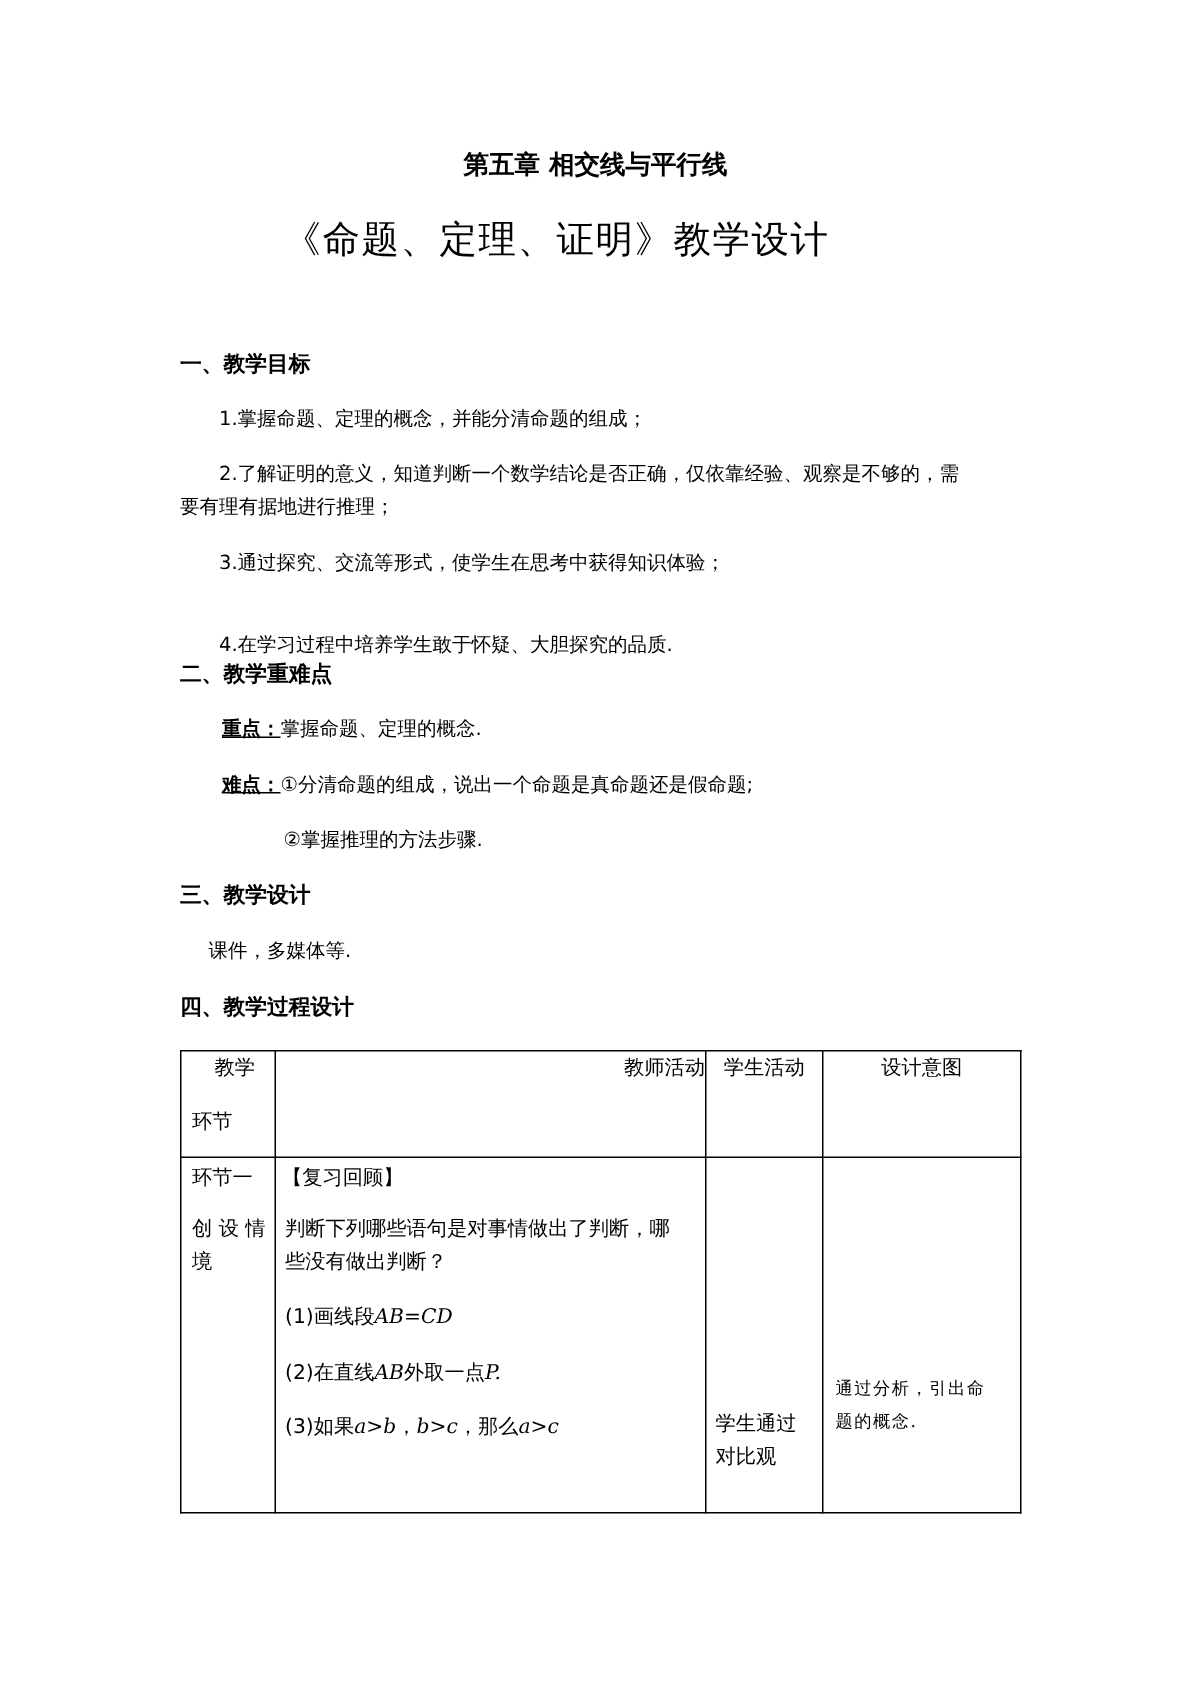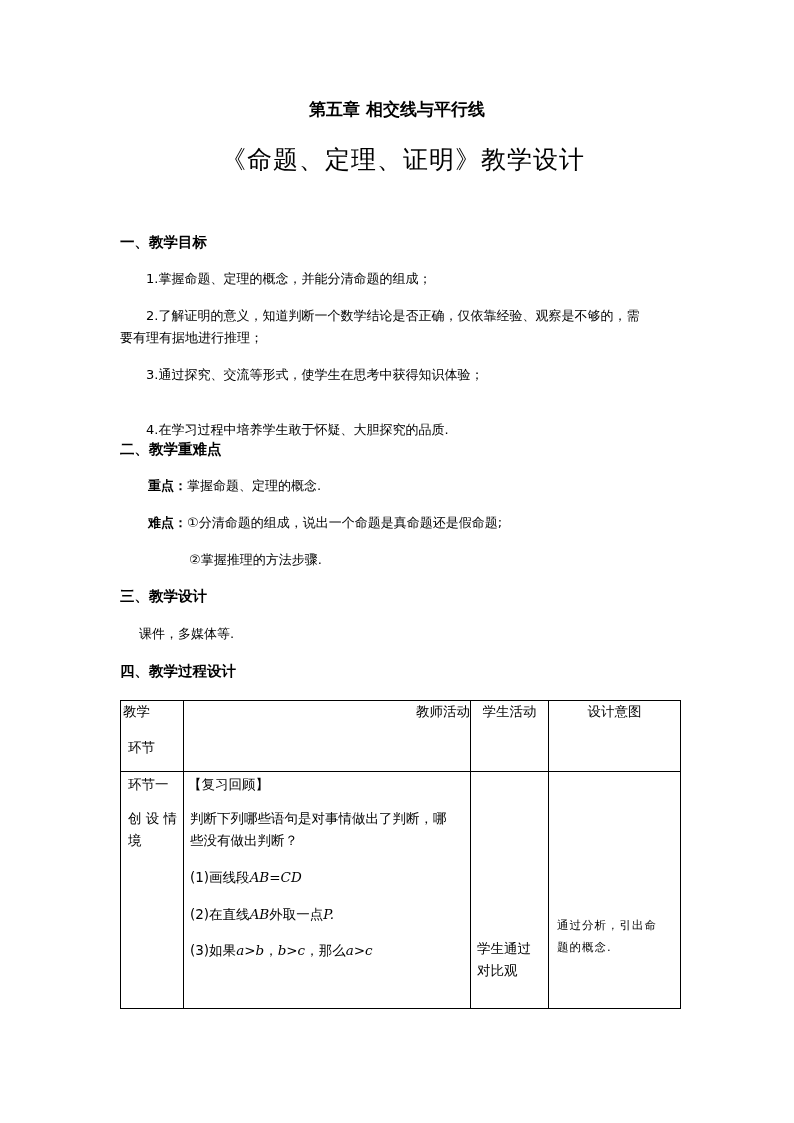--- a/index.html
+++ b/index.html
@@ -1,23 +1,23 @@
 <!DOCTYPE html>
 <html><head>
 <meta charset="utf-8">
 <style>
   html, body { margin: 0; padding: 0; background: #ffffff; }
   body { width: 794px; height: 1123px; position: relative; overflow: hidden;
          font-family: "DejaVu Sans", "Liberation Sans", sans-serif; color: #000; }
   .abs { position: absolute; white-space: nowrap; }
   .chapter { top: 98px; left: 0; width: 794px; text-align: center; font-size: 17px; font-weight: bold; font-family: "DejaVu Serif", serif; }
-  .title { top: 143px; left: 0; width: 742px; text-align: center; font-size: 25px; letter-spacing: 1px; margin-left: 32px; }
+  .title { top: 143px; left: 0; width: 742px; text-align: center; font-size: 25px; letter-spacing: 1px; }
   .h { font-size: 14.5px; font-weight: bold; left: 120px; }
   .p { font-size: 13px; }
-  .b { font-weight: bold; }
+  .b { font-weight: bold; text-decoration: underline; }
   table.proc { position: absolute; left: 120px; top: 700px; border-collapse: collapse; font-size: 13.5px; }
   table.proc td { border: 1px solid #000; vertical-align: top; padding: 0; }
   .cell-inner { position: relative; }
   .line { position: absolute; white-space: nowrap; }
   .italic { font-style: italic; font-family: "DejaVu Serif", serif; }
   .small { font-size: 11.5px; font-family: "DejaVu Serif", serif; letter-spacing: 1px; }
 </style>
 </head>
 <body>
 
@@ -43,21 +43,21 @@
 <div class="abs h" style="top:587px;">三、教学设计</div>
 <div class="abs p" style="top:625px;left:139px;">课件，多媒体等.</div>
 
 <div class="abs h" style="top:662px;">四、教学过程设计</div>
 
 <table class="proc">
   <tbody>
       <tr>
     <td style="width:62px;height:70px;">
       <div class="cell-inner" style="height:70px;">
-        <span class="line" style="left:2px;top:2px;text-align:center;">教学</span>
+        <span class="line" style="left:22px;top:2px;text-align:center;">教学</span>
         <span class="line" style="left:7px;top:38px;">环节</span>
       </div>
     </td>
     <td style="width:286px;">
       <div style="text-align:right;padding-top:2px;">教师活动</div>
     </td>
     <td style="width:77px;">
       <div style="text-align:center;padding-top:2px;">学生活动</div>
     </td>
     <td style="width:131px;">

